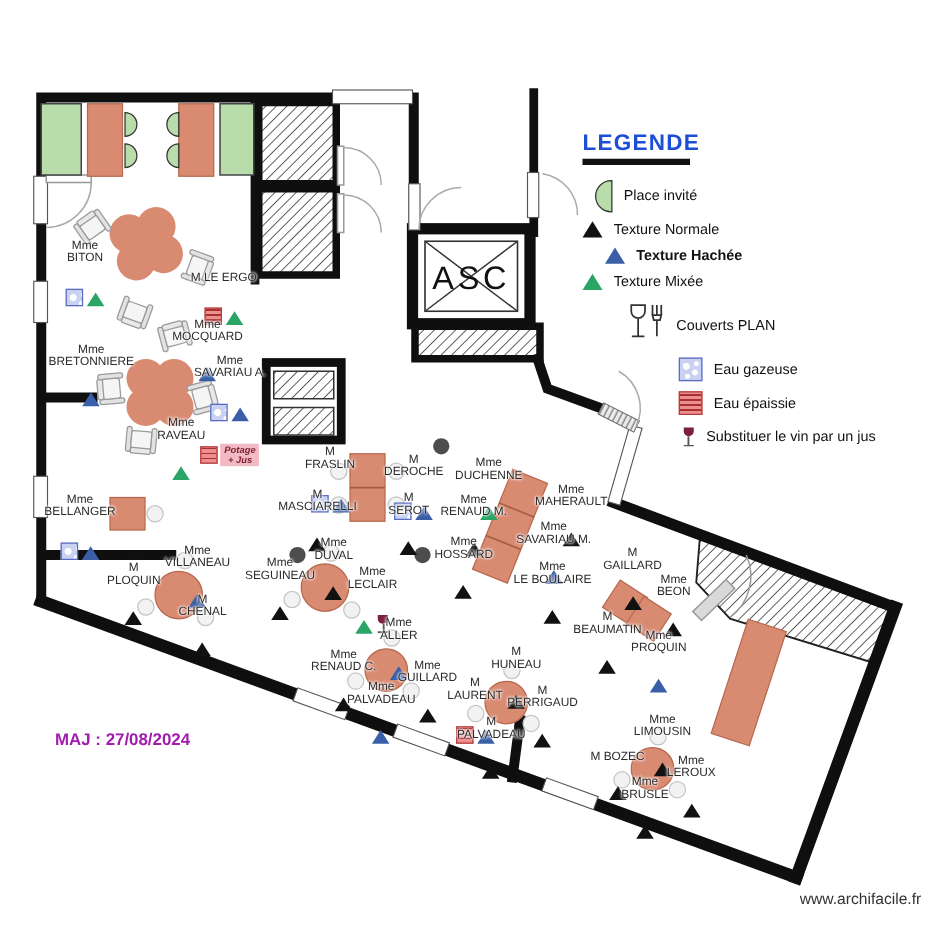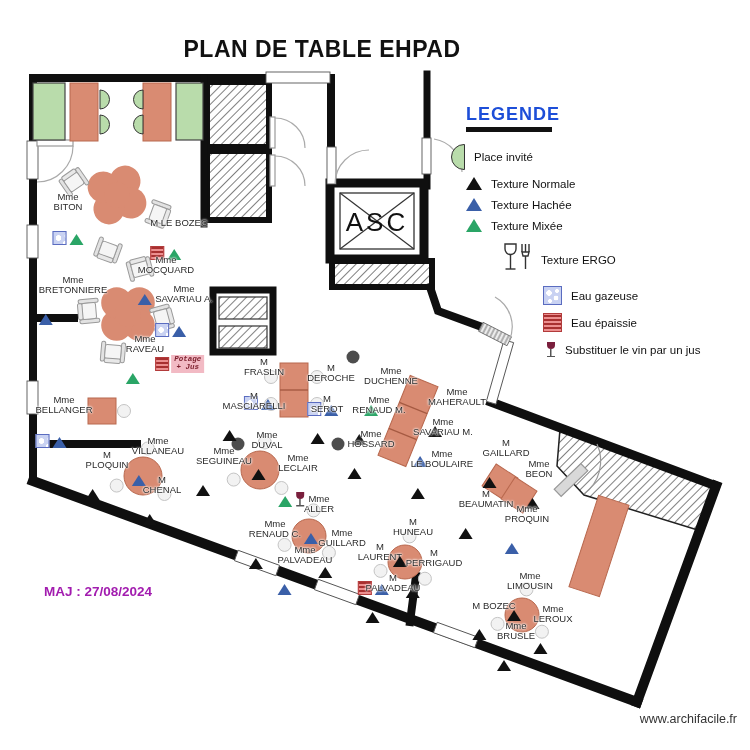--- a/index.html
+++ b/index.html
@@ -38,21 +38,21 @@
   .wine::before{content:'';position:absolute;left:1px;top:0;width:8px;height:7px;
     background:#7a1f3d;border-radius:0 0 8px 8px;}
   .wine::after{content:'';position:absolute;left:50%;transform:translateX(-50%);bottom:0;
     width:8px;height:8px;
     background:linear-gradient(#555,#555) center top/1.5px 7px no-repeat,
                linear-gradient(#555,#555) center bottom/8px 1.5px no-repeat;}
   
   .seat{position:absolute;transform:translateX(-50%);text-align:center;width:max-content;z-index:5;}
   .seat-label{font-size:9.5px;line-height:1.1;color:#2b2b2b;white-space:pre-line;
     text-shadow:0 0 2px #fff,0 0 2px #fff,0 0 3px #fff;}
-  .icon-row{display:flex;gap:3px;align-items:flex-end;margin-top:18px;font-family:Liberation Mono, monospace;}
+  .icon-row{display:flex;gap:3px;justify-content:center;align-items:flex-end;margin-top:18px;}
   .potage{display:flex;align-items:center;gap:2px;}
   .potage .ptxt{font-size:7.5px;font-weight:bold;font-style:italic;line-height:1;
     color:#7d1f2d;background:#f2bac4;padding:1.5px 3px;white-space:pre-line;text-align:center;}
 </style>
 </head>
 <body>
 
 <div id="stage">
 
   <svg id="plan-svg" width="750" height="750" viewBox="0 0 750 750">
@@ -231,56 +231,55 @@
         <use href="#wchair" transform="translate(162,318) rotate(75)"></use>
       </g>
 
     <g fill="#4d4d4d">
       <circle cx="353" cy="357" r="6.5"></circle>
       <circle cx="338" cy="444" r="6.5"></circle>
       <circle cx="238" cy="444" r="6.5"></circle>
     </g>
   </svg>
 
-  <div class="page-title">PLAN DE TABLE EHPAD</div>
   <div class="maj">MAJ : 27/08/2024</div>
   <div class="watermark">www.archifacile.fr</div>
 
   <div>
     <div class="legend-title">LEGENDE</div>
     <div class="legend-underline"></div>
     <div id="legend-rows">
-        <div class="lrow" style="left: 451px; top: 144px;">
+        <div class="lrow" style="left: 476px; top: 144px;">
           <span class="place-invite"></span>
           <span class="llabel">Place invité</span>
         </div>
         <div class="lrow" style="left: 466px; top: 177px;">
           <span class="tri "></span>
           <span class="llabel">Texture Normale</span>
         </div>
-        <div class="lrow" style="left: 466px; top: 198px;">
+        <div class="lrow" style="left: 484px; top: 198px; font-weight: bold;">
           <span class="tri blue"></span>
           <span class="llabel">Texture Hachée</span>
         </div>
         <div class="lrow" style="left: 466px; top: 219px;">
           <span class="tri green"></span>
           <span class="llabel">Texture Mixée</span>
         </div>
         <div class="lrow" style="left: 502px; top: 242px;">
           <span><svg width="30" height="32" viewBox="0 0 30 32" fill="none" stroke="#333" stroke-width="1.4">
               <path d="M3,2 h11 v5 a5.5,5.5 0 0 1 -11,0 z"></path>
               <line x1="8.5" y1="13" x2="8.5" y2="27"></line>
               <line x1="3.5" y1="27" x2="13.5" y2="27"></line>
               <line x1="20" y1="2" x2="20" y2="10"></line>
               <line x1="23.5" y1="2" x2="23.5" y2="10"></line>
               <line x1="27" y1="2" x2="27" y2="10"></line>
               <path d="M20,10 h7 l-1,4 h-5 z"></path>
               <line x1="23.5" y1="14" x2="23.5" y2="27"></line>
             </svg></span>
-          <span class="llabel">Texture ERGO</span>
+          <span class="llabel">Couverts PLAN</span>
         </div>
         <div class="lrow" style="left: 543px; top: 286px;">
           <span class="chip gaz"></span>
           <span class="llabel">Eau gazeuse</span>
         </div>
         <div class="lrow" style="left: 543px; top: 313px;">
           <span class="chip epa"></span>
           <span class="llabel">Eau épaissie</span>
         </div>
         <div class="lrow" style="left: 546px; top: 342px;">
@@ -293,21 +292,21 @@
   <div class="overlay" id="seats-layer">
       <div class="seat" style="left: 68px; top: 192px;">
         <div class="seat-label">Mme
 BITON</div>
         <div class="icon-row">
           <span class="chip gaz small"></span>
           <span class="tri green small"></span>
         </div>
       </div>
       <div class="seat" style="left: 179px; top: 218px;">
-        <div class="seat-label">M LE BOZEC</div>
+        <div class="seat-label">M LE ERGO</div>
         <div class="icon-row">
           <span class="chip epa small"></span>
           <span class="tri green small"></span>
         </div>
       </div>
       <div class="seat" style="left: 166px; top: 255px;">
         <div class="seat-label">Mme
 MOCQUARD</div>
         <div class="icon-row">
           <span class="tri blue small"></span>

